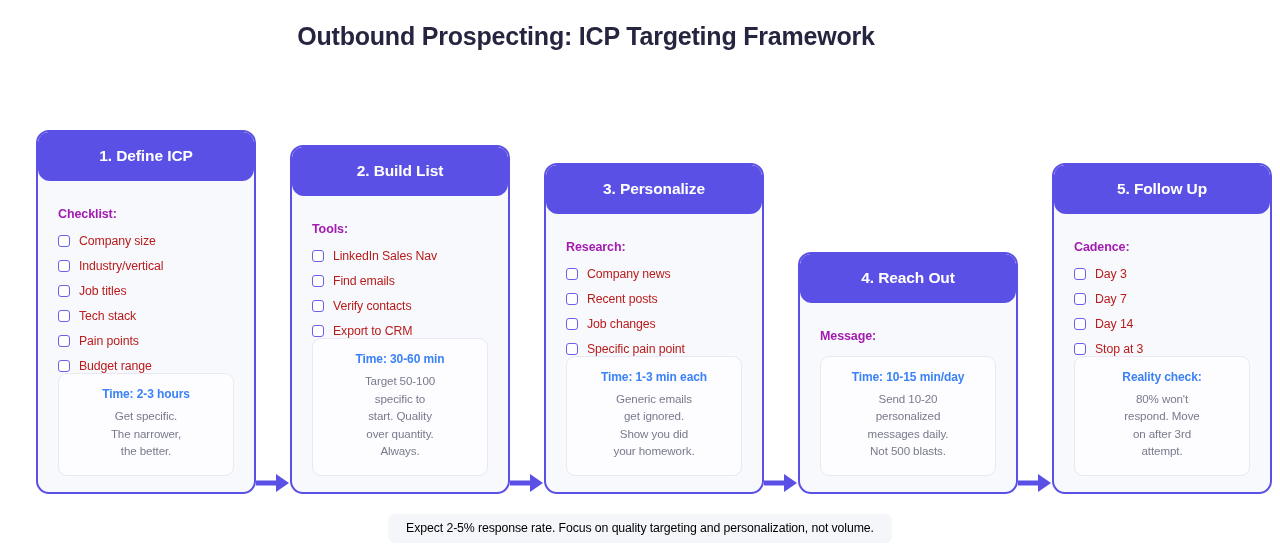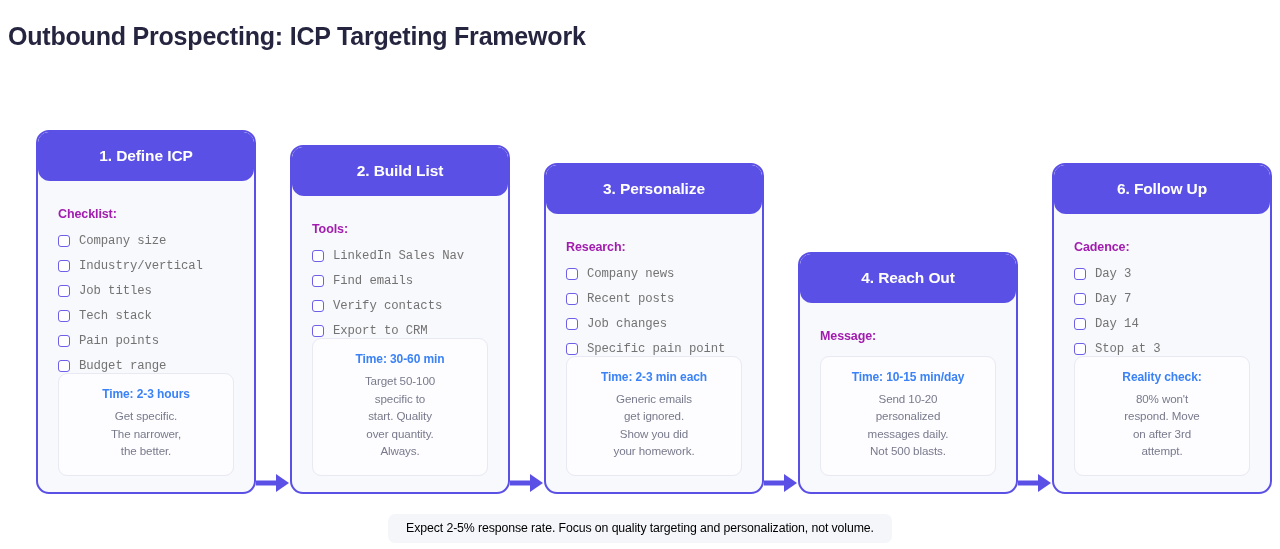--- a/index.html
+++ b/index.html
@@ -18,25 +18,25 @@
     height: 549px;
     background: #ffffff;
   }
 
   
   .page-title {
     position: absolute;
     top: 22px;
     left: 0;
     width: 1172px;
+    text-align: center;
     font-size: 25px;
     font-weight: bold;
     color: #262540;
     letter-spacing: -0.2px;
-    margin-left: 8px;
   }
 
   
   .flow {
     position: absolute;
     top: 110px;
     left: 36px;
     width: 1208px;
     height: 384px;
     display: flex;
@@ -99,24 +99,23 @@
     flex: 0 0 auto;
     width: 12px;
     height: 12px;
     border: 1.6px solid #6d5fe8;
     border-radius: 3px;
     background: #ffffff;
   }
 
   .check-label {
     font-size: 12.3px;
-    color: #737373;
+    color: #b91c1c;
     white-space: nowrap;
     letter-spacing: -0.1px;
-    font-family: Liberation Mono, monospace;
   }
 
   .note-box {
     margin-top: auto;
     background: #fdfdff;
     border: 1px solid #e8e9f2;
     border-radius: 9px;
     padding: 13px 10px 15px;
     text-align: center;
   }
@@ -275,21 +274,21 @@
             <li class="check-item">
               <span class="checkbox"></span>
               <span class="check-label">Job changes</span>
             </li>
             <li class="check-item">
               <span class="checkbox"></span>
               <span class="check-label">Specific pain point</span>
             </li>
           </ul>
           <div class="note-box">
-            <div class="note-title">Time: 2-3 min each</div>
+            <div class="note-title">Time: 1-3 min each</div>
             <div class="note-body">
               <div>Generic emails</div>
               <div>get ignored.</div>
               <div>Show you did</div>
               <div>your homework.</div>
             </div>
           </div>
         </div>
       </div>
       <div class="arrow">
@@ -317,21 +316,21 @@
       </div>
       <div class="arrow">
         <span>
           <svg width="34" height="22" viewBox="0 0 34 22" aria-hidden="true">
             <rect x="0" y="8.5" width="22" height="5" fill="#5b50e5"></rect>
             <path d="M20 2 L33 11 L20 20 Z" fill="#5b50e5"></path>
           </svg>
         </span>
       </div>
       <div class="card">
-        <div class="card-header">6. Follow Up</div>
+        <div class="card-header">5. Follow Up</div>
         <div class="card-body">
           <div class="section-label">Cadence:</div>
           <ul class="check-list">
             <li class="check-item">
               <span class="checkbox"></span>
               <span class="check-label">Day 3</span>
             </li>
             <li class="check-item">
               <span class="checkbox"></span>
               <span class="check-label">Day 7</span>

